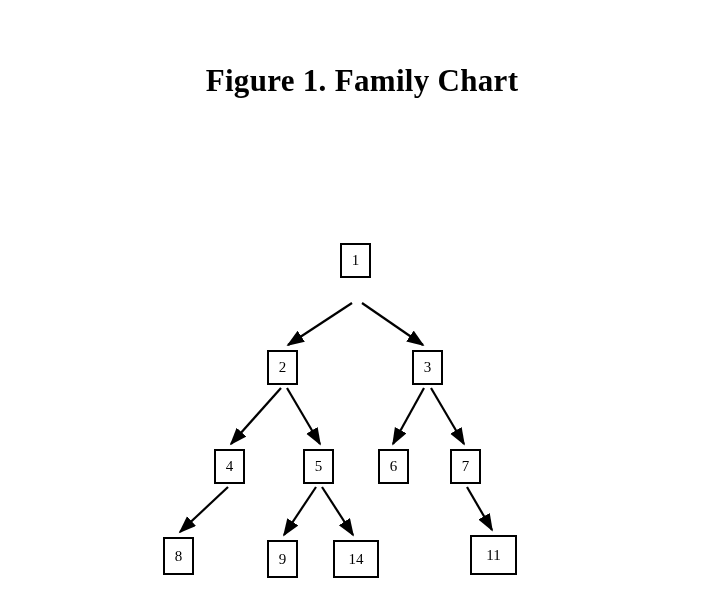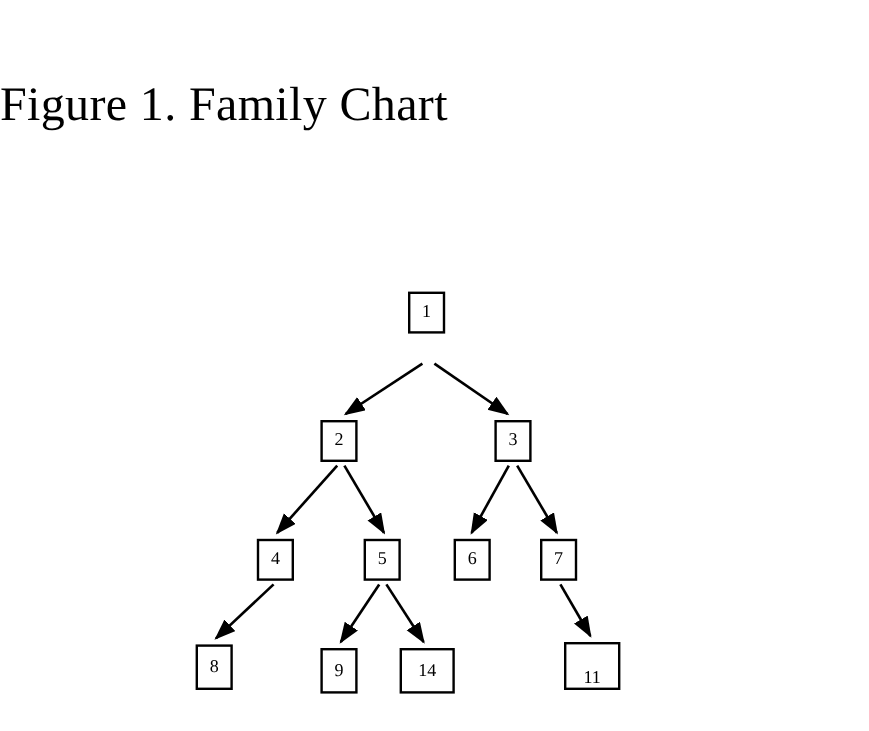--- a/index.html
+++ b/index.html
@@ -12,24 +12,24 @@
     height: 609px;
     position: relative;
     overflow: hidden;
     font-family: "Liberation Serif", "DejaVu Serif", serif;
   }
   #figure-title {
     position: absolute;
     top: 63px;
     left: 0;
     width: 724px;
-    text-align: left;
+    text-align: center;
     font-family: "Liberation Serif", "DejaVu Serif", serif;
-    font-weight: normal;
-    font-size: 40px;
+    font-weight: bold;
+    font-size: 31px;
     letter-spacing: 0.3px;
     color: #000000;
     white-space: nowrap;
   }
   #chart-canvas {
     position: absolute;
     left: 0;
     top: 0;
     width: 724px;
     height: 609px;
@@ -116,17 +116,17 @@
   </div>
 
   <div class="node-box" style="left:267px; top:540px; width:31px; height:38px;">
     <span>9</span>
   </div>
 
   <div class="node-box" style="left:333px; top:540px; width:46px; height:38px;">
     <span>14</span>
   </div>
 
-  <div class="node-box" style="left:470px; top:535px; width:47px; height:40px;align-items:flex-end;">
+  <div class="node-box" style="left:470px; top:535px; width:47px; height:40px;">
     <span>11</span>
   </div>
 
 </div>
 
 </body></html>

